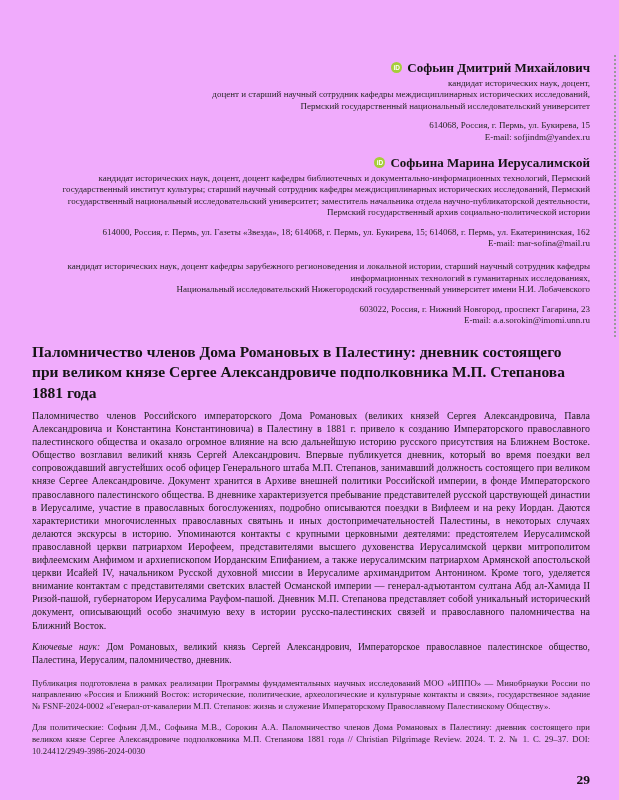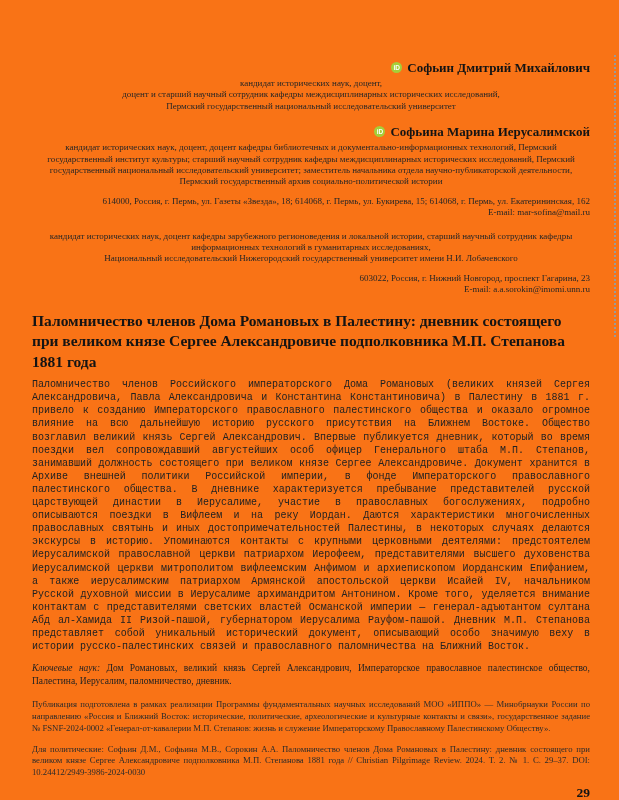--- a/index.html
+++ b/index.html
@@ -1,19 +1,19 @@
 <!DOCTYPE html>
 <html lang="ru"><head>
 <meta charset="utf-8">
 <style>
   html,body{margin:0;padding:0;background:#ffffff;}
   .page{
     position:relative;
     width:619px;height:800px;
-    background:#f97316;
+    background:#f0abfc;
     font-family:"Liberation Serif","DejaVu Serif",serif;
     color:#1f1f1f;
     overflow:hidden;
   }
   .content{position:absolute;left:32px;top:60px;width:558px;}
   
   .cutline{position:absolute;left:614px;top:55px;height:282px;width:0;border-right:2px dotted #9a9a9a;}
 
   
   .author-block{margin-bottom:12px;}
@@ -22,64 +22,66 @@
     font-weight:bold;font-size:13px;line-height:15px;margin-bottom:3px;color:#141414;
   }
   .orcid{
     display:inline-flex;justify-content:center;align-items:center;
     width:11px;height:11px;border-radius:50%;
     color:#fff;font-size:6.5px;font-weight:bold;
     font-family:"Liberation Sans","DejaVu Sans",sans-serif;
     flex:0 0 auto;
   }
   .author-aff{
-    font-size:9px;line-height:11.4px;text-align:center;white-space:pre-line;color:#262626;
+    font-size:9px;line-height:11.4px;text-align:right;white-space:pre-line;color:#262626;
   }
   .author-addr{
     font-size:9px;line-height:11.4px;text-align:right;white-space:pre-line;margin-top:8px;color:#262626;
   }
 
   
   .title{
     font-size:15.5px;font-weight:bold;line-height:20.5px;
     margin-top:15px;color:#141414;max-width:540px;
   }
   .abstract{
-    margin-top:6px;font-size:10px;line-height:13.1px;text-align:justify;color:#222;font-family:Liberation Mono, monospace;
+    margin-top:6px;font-size:10px;line-height:13.1px;text-align:justify;color:#222;
   }
   .keywords{
     margin:9px 0 0 0;font-size:9.5px;line-height:13px;text-align:justify;color:#222;
   }
   .keywords .kw-label{font-style:italic;}
   .funding{
     margin:11px 0 0 0;font-size:8.7px;line-height:11.8px;text-align:justify;color:#2b2b2b;
   }
   .citation{
     margin:9px 0 0 0;font-size:8.7px;line-height:11.8px;text-align:justify;color:#2b2b2b;
   }
   .page-number{
-    margin-top:6px;text-align:right;font-size:13.5px;font-weight:bold;color:#141414;
+    margin-top:15px;text-align:right;font-size:13.5px;font-weight:bold;color:#141414;
   }
 </style>
 </head>
 <body>
 
 <div class="page">
   <div class="cutline"></div>
 
   <div class="content">
 
     <div class="author-block">
       <div class="author-name">
         <span class="orcid" style="background: rgb(166, 206, 57);">iD</span>
         <span>Софьин Дмитрий Михайлович</span>
       </div>
       <div class="author-aff">кандидат исторических наук, доцент,
 доцент и старший научный сотрудник кафедры междисциплинарных исторических исследований,
 Пермский государственный национальный исследовательский университет</div>
+      <div class="author-addr">614068, Россия, г. Пермь, ул. Букирева, 15
+E-mail: sofjindm@yandex.ru</div>
     </div>
 
     <div class="author-block">
       <div class="author-name">
         <span class="orcid" style="background: rgb(166, 206, 57);">iD</span>
         <span>Софьина Марина Иерусалимской</span>
       </div>
       <div class="author-aff">кандидат исторических наук, доцент, доцент кафедры библиотечных и документально-информационных технологий, Пермский государственный институт культуры; старший научный сотрудник кафедры междисциплинарных исторических исследований, Пермский государственный национальный исследовательский университет; заместитель начальника отдела научно-публикаторской деятельности, Пермский государственный архив социально-политической истории</div>
       <div class="author-addr">614000, Россия, г. Пермь, ул. Газеты «Звезда», 18; 614068, г. Пермь, ул. Букирева, 15; 614068, г. Пермь, ул. Екатерининская, 162
 E-mail: mar-sofina@mail.ru</div>

